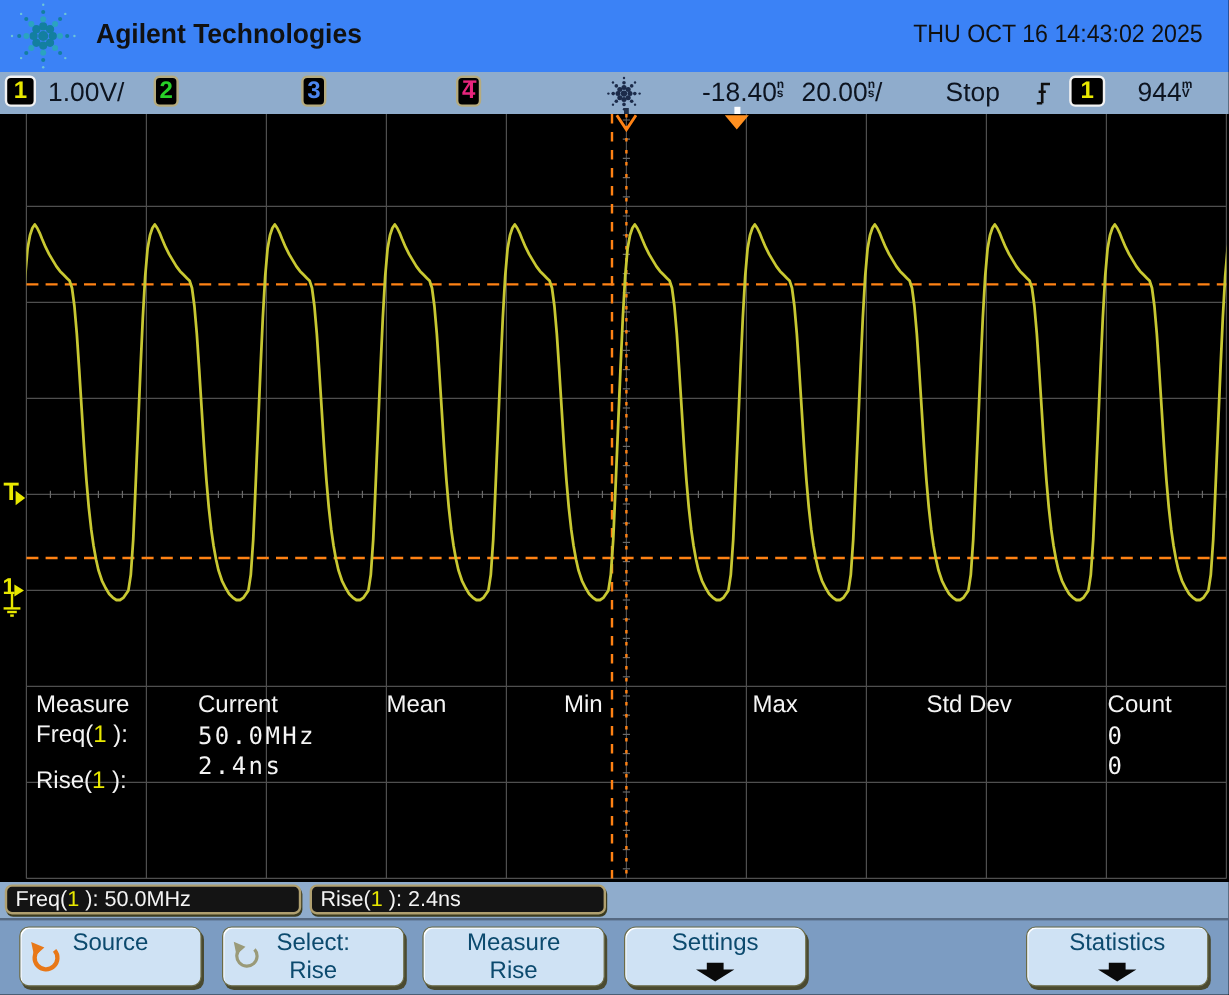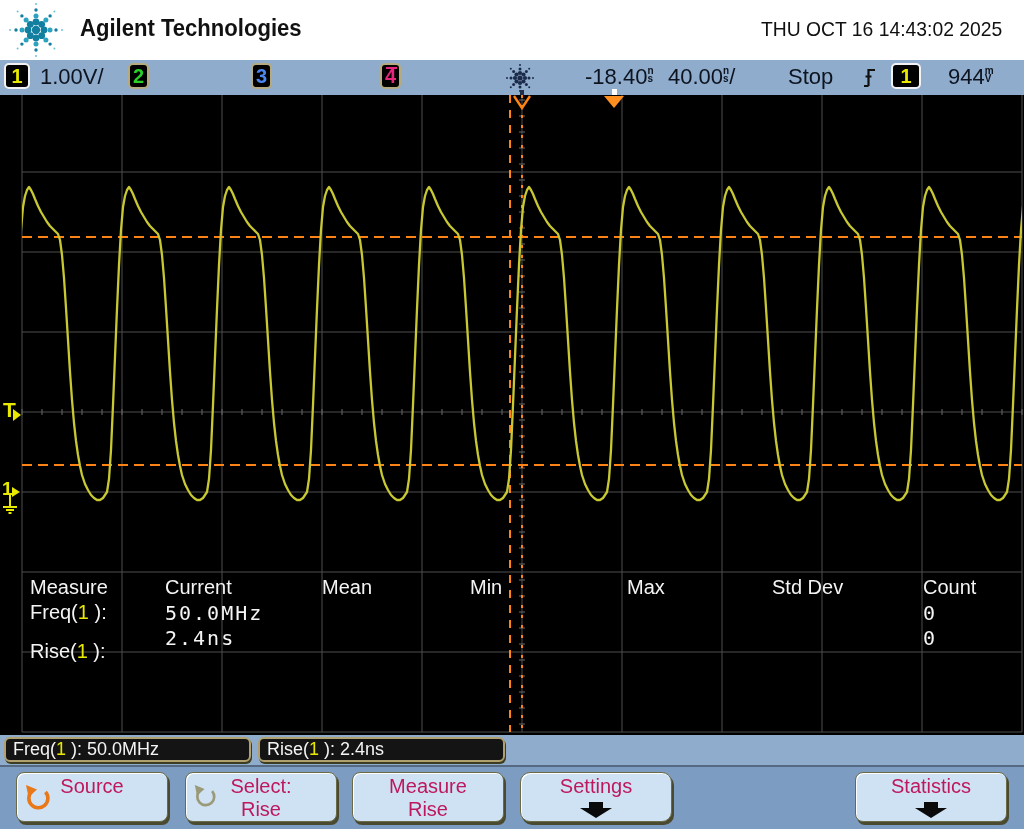--- a/index.html
+++ b/index.html
@@ -1,21 +1,21 @@
 <!DOCTYPE html>
 <html><head>
 <meta charset="utf-8">
 <style>
   html,body{margin:0;padding:0;}
   body{width:1024px;height:829px;position:relative;overflow:hidden;background:#000;
        font-family:"Liberation Sans",sans-serif;-webkit-font-smoothing:antialiased;}
   .abs{position:absolute;}
 
   
-  #topbar{left:0;top:0;width:1024px;height:60px;background:#ffffff;}
+  #topbar{left:0;top:0;width:1024px;height:60px;background:#3b82f6;}
   #brand-title{left:80px;top:15px;font-size:23px;font-weight:bold;color:#111;
                transform:scaleX(.96);transform-origin:left;}
   #datetime{right:22px;top:17px;font-size:21px;color:#101010;transform:scaleX(.92);transform-origin:right;}
 
   
   #statusbar{left:0;top:60px;width:1024px;height:35px;background:#8FACCC;font-size:22px;color:#0d1420;}
   .badge{position:absolute;top:3px;height:26px;border-radius:5px;background:#000;
          display:flex;align-items:center;justify-content:center;
          font-size:20px;font-weight:bold;padding:0 4px;box-sizing:border-box;}
   .badge.dim{border:2px solid #b5ab7e;}
@@ -38,21 +38,21 @@
   .rbox{position:absolute;top:2px;height:25px;background:#141414;border:2px solid #b0a070;
         border-radius:6px;box-sizing:border-box;box-shadow:1px 2px 0 #3c3c20;
         display:flex;align-items:center;padding-left:7px;
         color:#f4f4f4;font-size:18px;white-space:pre;}
 
   
   #softkeybar{left:0;top:765px;width:1024px;height:64px;background:#7C9CC2;border-top:2px solid #556982;box-sizing:border-box;}
   .skey{position:absolute;top:5px;width:152px;height:50px;background:#CFE2F4;
         border:1px solid #6b6b47;border-radius:8px;box-sizing:border-box;
         box-shadow:2px 3px 0 #4a4a30, inset 1px 1px 0 #ffffff;
-        color:#be185d;font-size:20px;text-align:center;cursor:pointer;}
+        color:#0c4a6e;font-size:20px;text-align:center;cursor:pointer;}
   .skey .l1{margin-top:2px;}
   .skey .l2{margin-top:0px;}
   .skey svg.knob{position:absolute;left:7px;top:11px;}
   .skey svg.darr{display:block;margin:4px auto 0;}
 </style>
 </head>
 <body>
 
 <div id="topbar" class="abs">
   <svg class="abs" id="agilent-logo" width="60" height="60" style="left:6px;top:0;" viewBox="0 0 60 60">
@@ -138,21 +138,21 @@
       <circle cx="26.2" cy="6.8" r="1" fill="#1C2B4A"></circle>
     </svg>
 
   <div class="sb-txt" style="left:585px;">
     <span>-18.40</span><span class="stack">
         <span>n</span>
         <span>s</span>
       </span>
   </div>
   <div class="sb-txt" style="left:668px;">
-    <span>40.00</span><span class="stack">
+    <span>20.00</span><span class="stack">
         <span>n</span>
         <span>s</span>
       </span><span>/</span>
   </div>
   <div class="sb-txt" style="left:788px;">Stop</div>
 
   <svg class="abs" width="20" height="28" style="left:860px;top:4px;" viewBox="0 0 20 28">
     <path d="M4 22 H8.5 M8.5 22 V6 H15 M5.5 12.5 H11.5" stroke="#101010" stroke-width="2.2" fill="none"></path>
   </svg>
 

